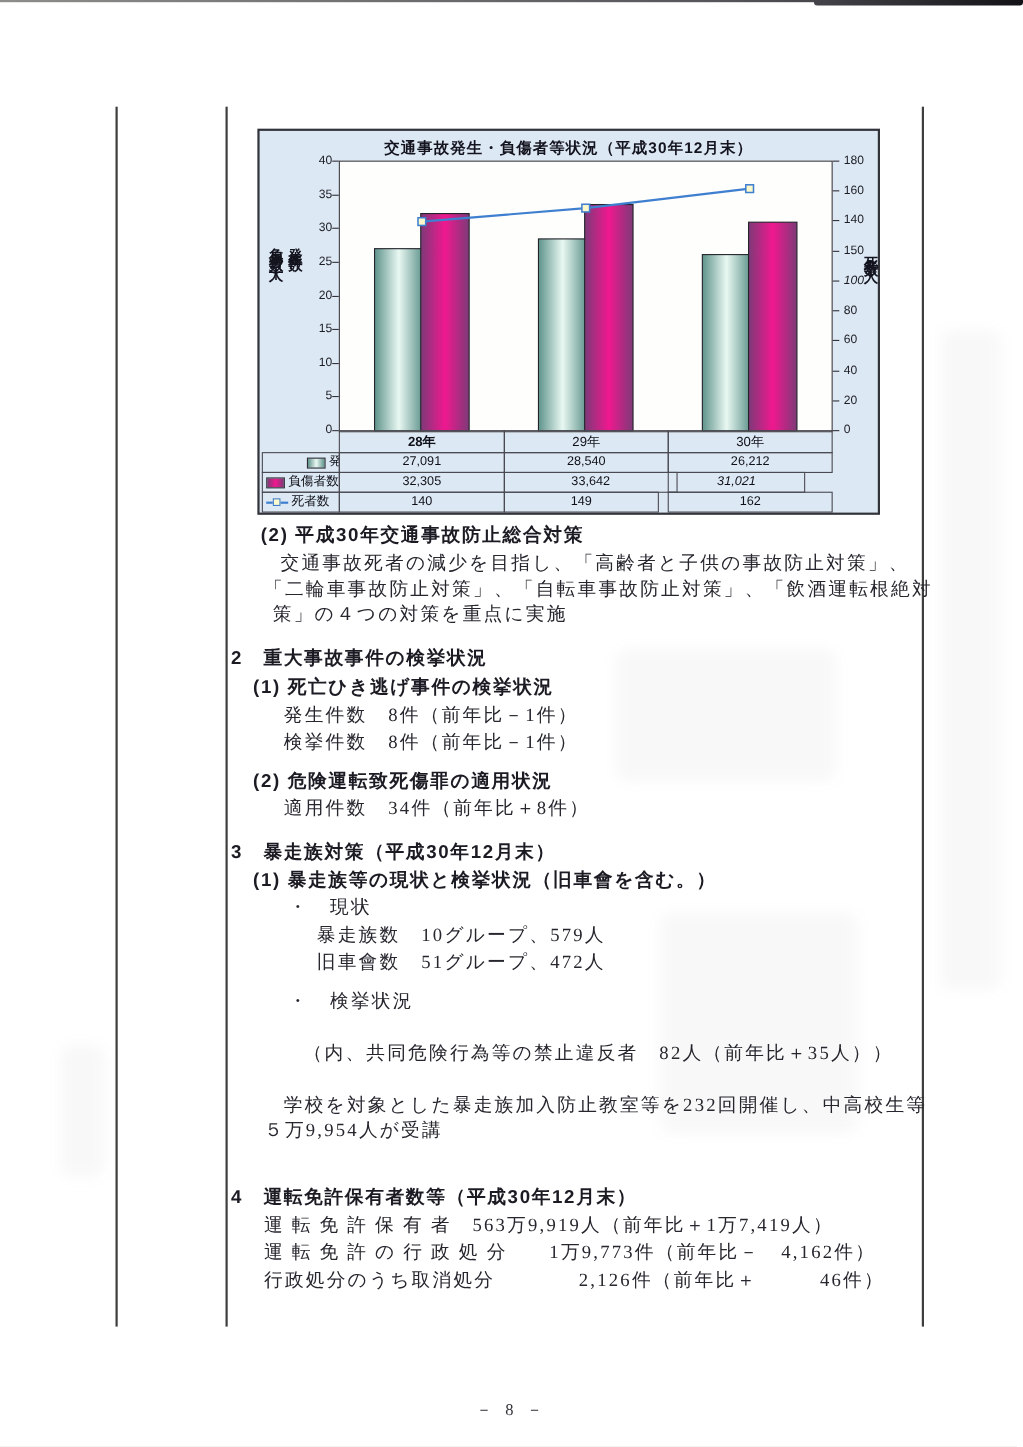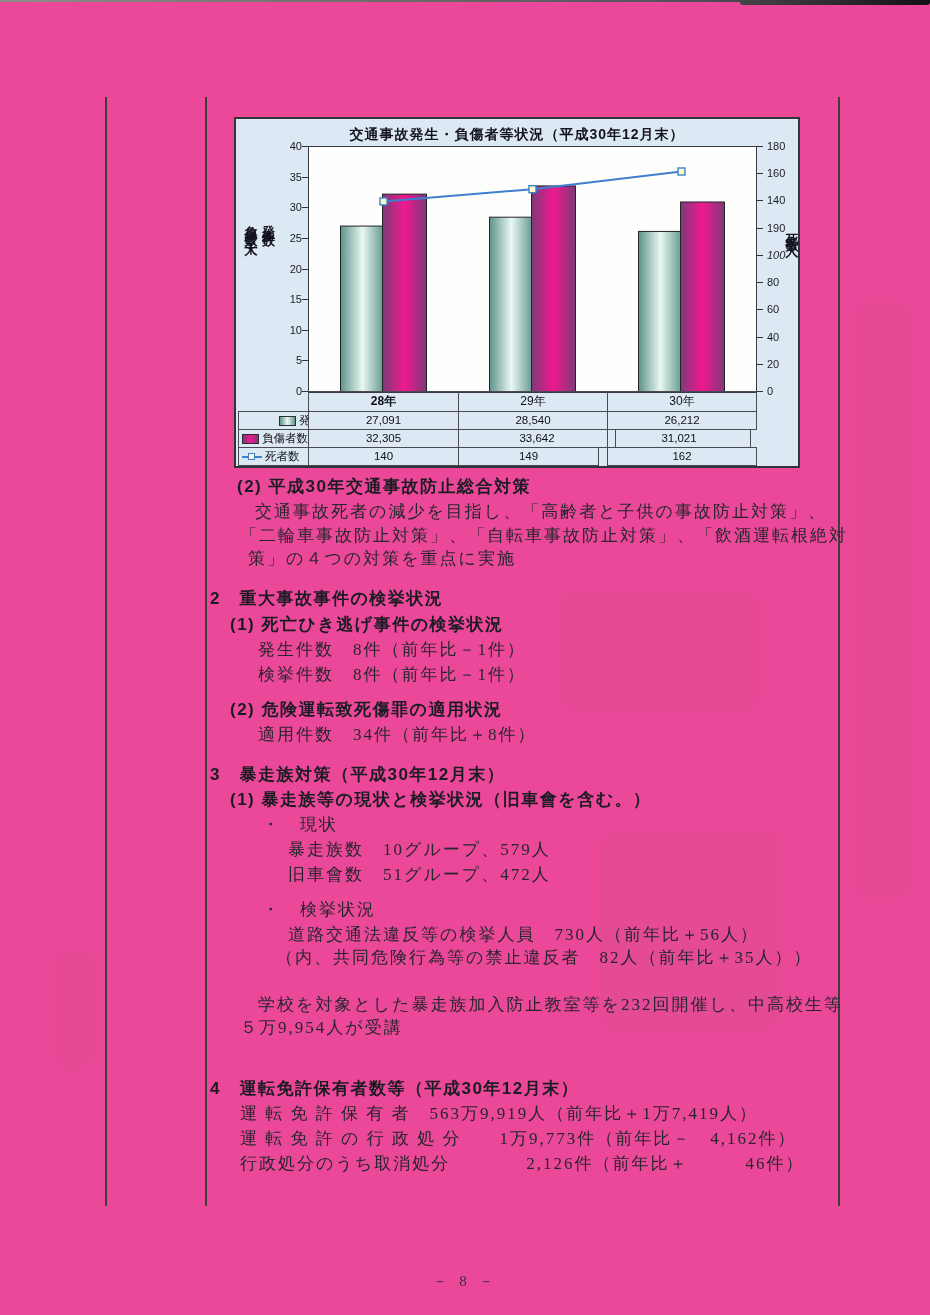--- a/index.html
+++ b/index.html
@@ -1,16 +1,16 @@
 <!DOCTYPE html>
 <html><head>
 <meta charset="utf-8">
 <style>
   html,body{margin:0;padding:0;background:#e9e9e7;}
-  .page{position:relative;width:930px;height:1315px;margin:0 auto;background:#ec4899;overflow:hidden;
+  .page{position:relative;width:930px;height:1315px;margin:0 auto;background:#ffffff;overflow:hidden;
         font-family:"Liberation Serif",serif;color:#23232a;}
   
   .top-edge{position:absolute;left:0;top:0;width:930px;height:2px;background:linear-gradient(to right,#8d8d8b,#55555a 70%,#2a2a2e);}
   .top-edge-right{position:absolute;right:0;top:0;width:190px;height:5px;background:linear-gradient(to right,#44444a,#121216);border-radius:0 0 3px 3px;}
   .smudge{position:absolute;background:rgba(105,118,106,0.05);filter:blur(6px);border-radius:12px;}
   
   .vrule{position:absolute;top:97px;height:1109px;width:2px;background:#3e3e3c;}
   
   .chart-panel{position:absolute;left:234px;top:117px;width:566px;height:351px;background:#dce8f4;
                border:2px solid #33333a;box-sizing:border-box;font-family:"Liberation Sans",sans-serif;}
@@ -111,38 +111,38 @@
       <div class="tick-label" style="left: 531px; width: 30px; top: 238.778px; text-align: left;">20</div>
       <div class="tick-mark" style="left: 521px; top: 217.556px;"></div>
       <div class="tick-label" style="left: 531px; width: 30px; top: 211.556px; text-align: left;">40</div>
       <div class="tick-mark" style="left: 521px; top: 190.333px;"></div>
       <div class="tick-label" style="left: 531px; width: 30px; top: 184.333px; text-align: left;">60</div>
       <div class="tick-mark" style="left: 521px; top: 163.111px;"></div>
       <div class="tick-label" style="left: 531px; width: 30px; top: 157.111px; text-align: left;">80</div>
       <div class="tick-mark" style="left: 521px; top: 135.889px;"></div>
       <div class="tick-label" style="left: 531px; width: 30px; top: 129.889px; text-align: left; font-style: italic;">100</div>
       <div class="tick-mark" style="left: 521px; top: 108.667px;"></div>
-      <div class="tick-label" style="left: 531px; width: 30px; top: 102.667px; text-align: left;">190</div>
+      <div class="tick-label" style="left: 531px; width: 30px; top: 102.667px; text-align: left;">150</div>
       <div class="tick-mark" style="left: 521px; top: 81.4444px;"></div>
       <div class="tick-label" style="left: 531px; width: 30px; top: 75.4444px; text-align: left;">140</div>
       <div class="tick-mark" style="left: 521px; top: 54.2222px;"></div>
       <div class="tick-label" style="left: 531px; width: 30px; top: 48.2222px; text-align: left;">160</div>
       <div class="tick-mark" style="left: 521px; top: 27px;"></div>
       <div class="tick-label" style="left: 531px; width: 30px; top: 21px; text-align: left;">180</div>
       <div class="tcell thead" style="left: 72px; top: 272px; width: 151px; height: 21px; line-height: 19px; font-weight: bold;">28年</div>
       <div class="tcell thead" style="left: 222px; top: 272px; width: 150px; height: 21px; line-height: 19px;">29年</div>
       <div class="tcell thead" style="left: 371px; top: 272px; width: 150px; height: 21px; line-height: 19px;">30年</div>
       <div class="tcell legend" style="left: 2px; top: 292px; width: 71px; height: 19px; line-height: 17px; padding-left: 40px;"><span class="sw-bar" style="background: linear-gradient(90deg, rgb(94, 147, 139), rgb(233, 248, 242), rgb(94, 147, 139));"></span><span>発生件数</span></div>
       <div class="tcell" style="left: 72px; top: 292px; width: 151px; height: 19px; line-height: 17px;">27,091</div>
       <div class="tcell" style="left: 222px; top: 292px; width: 150px; height: 19px; line-height: 17px;">28,540</div>
       <div class="tcell" style="left: 371px; top: 292px; width: 150px; height: 19px; line-height: 17px;">26,212</div>
       <div class="tcell legend" style="left: 2px; top: 310px; width: 71px; height: 19px; line-height: 17px;"><span class="sw-bar" style="background: linear-gradient(90deg, rgb(125, 58, 120), rgb(240, 24, 143), rgb(125, 58, 120));"></span><span>負傷者数</span></div>
       <div class="tcell" style="left: 72px; top: 310px; width: 151px; height: 19px; line-height: 17px;">32,305</div>
       <div class="tcell" style="left: 222px; top: 310px; width: 158px; height: 19px; line-height: 17px;">33,642</div>
-      <div class="tcell" style="left: 371px; top: 310px; width: 144px; height: 19px; line-height: 17px;">31,021</div>
+      <div class="tcell" style="left: 371px; top: 310px; width: 125px; height: 19px; line-height: 17px; font-style: italic;">31,021</div>
       <div class="tcell legend" style="left: 2px; top: 328px; width: 71px; height: 19px; line-height: 17px;"><span class="sw-line"><span class="swl-line"></span><span class="swl-box"></span></span><span>死者数</span></div>
       <div class="tcell" style="left: 72px; top: 328px; width: 151px; height: 19px; line-height: 17px;">140</div>
       <div class="tcell" style="left: 222px; top: 328px; width: 141px; height: 19px; line-height: 17px;">149</div>
       <div class="tcell" style="left: 371px; top: 328px; width: 150px; height: 19px; line-height: 17px;">162</div>
     </div>
 
   <div class="ln hd" style="left:237px;top:478px;">(2) 平成30年交通事故防止総合対策</div>
   <div class="ln body" style="left:255px;top:503px;">交通事故死者の減少を目指し、「高齢者と子供の事故防止対策」、</div>
   <div class="ln body" style="left:240px;top:527px;">「二輪車事故防止対策」、「自転車事故防止対策」、「飲酒運転根絶対</div>
   <div class="ln body" style="left:248px;top:550px;">策」の４つの対策を重点に実施</div>
@@ -151,21 +151,20 @@
   <div class="ln body" style="left:258px;top:641px;">発生件数　8件（前年比－1件）</div>
   <div class="ln body" style="left:258px;top:666px;">検挙件数　8件（前年比－1件）</div>
   <div class="ln hd" style="left:230px;top:701px;">(2) 危険運転致死傷罪の適用状況</div>
   <div class="ln body" style="left:258px;top:726px;">適用件数　34件（前年比＋8件）</div>
   <div class="ln hd" style="left:210px;top:766px;">3　暴走族対策（平成30年12月末）</div>
   <div class="ln hd" style="left:230px;top:791px;">(1) 暴走族等の現状と検挙状況（旧車會を含む。）</div>
   <div class="ln body" style="left:262px;top:816px;">・　現状</div>
   <div class="ln body" style="left:288px;top:841px;">暴走族数　10グループ、579人</div>
   <div class="ln body" style="left:288px;top:866px;">旧車會数　51グループ、472人</div>
   <div class="ln body" style="left:262px;top:901px;">・　検挙状況</div>
-  <div class="ln body" style="left:288px;top:926px;">道路交通法違反等の検挙人員　730人（前年比＋56人）</div>
   <div class="ln body" style="left:276px;top:949px;">（内、共同危険行為等の禁止違反者　82人（前年比＋35人））</div>
   <div class="ln body" style="left:258px;top:996px;">学校を対象とした暴走族加入防止教室等を232回開催し、中高校生等</div>
   <div class="ln body" style="left:240px;top:1019px;">５万9,954人が受講</div>
   <div class="ln hd" style="left:210px;top:1080px;">4　運転免許保有者数等（平成30年12月末）</div>
   <div class="ln body" style="left:240px;top:1105px;">運 転 免 許 保 有 者　563万9,919人（前年比＋1万7,419人）</div>
   <div class="ln body" style="left:240px;top:1130px;">運 転 免 許 の 行 政 処 分　　1万9,773件（前年比－　4,162件）</div>
   <div class="ln body" style="left:240px;top:1155px;">行政処分のうち取消処分　　　　2,126件（前年比＋　　　46件）</div>
 
   <div class="page-number">－ 8 －</div>
 </div>

